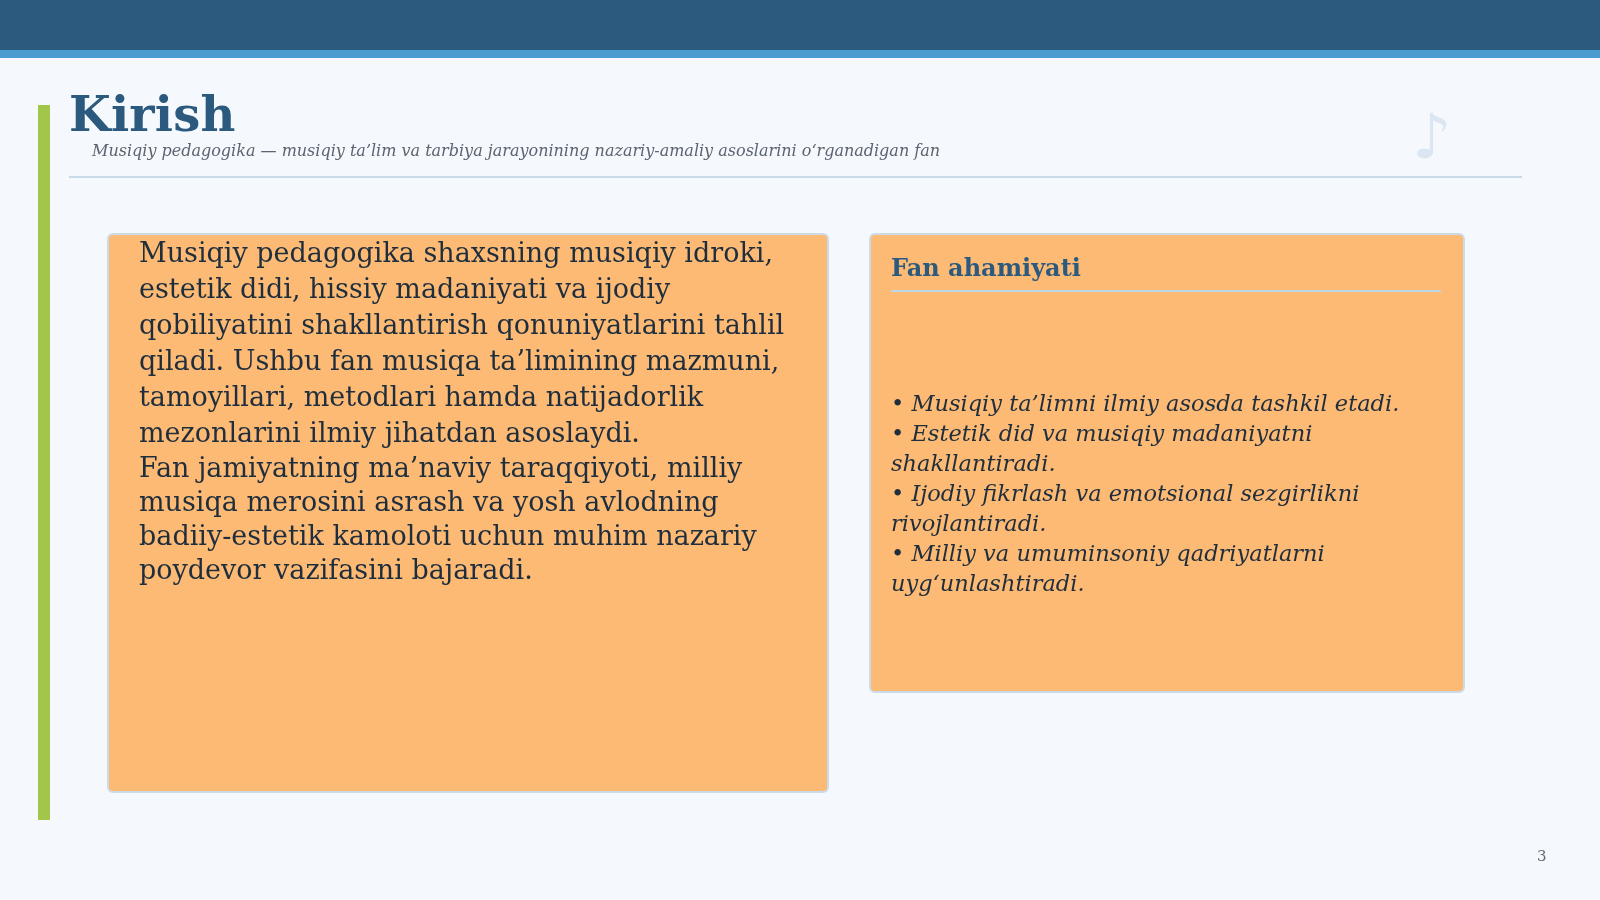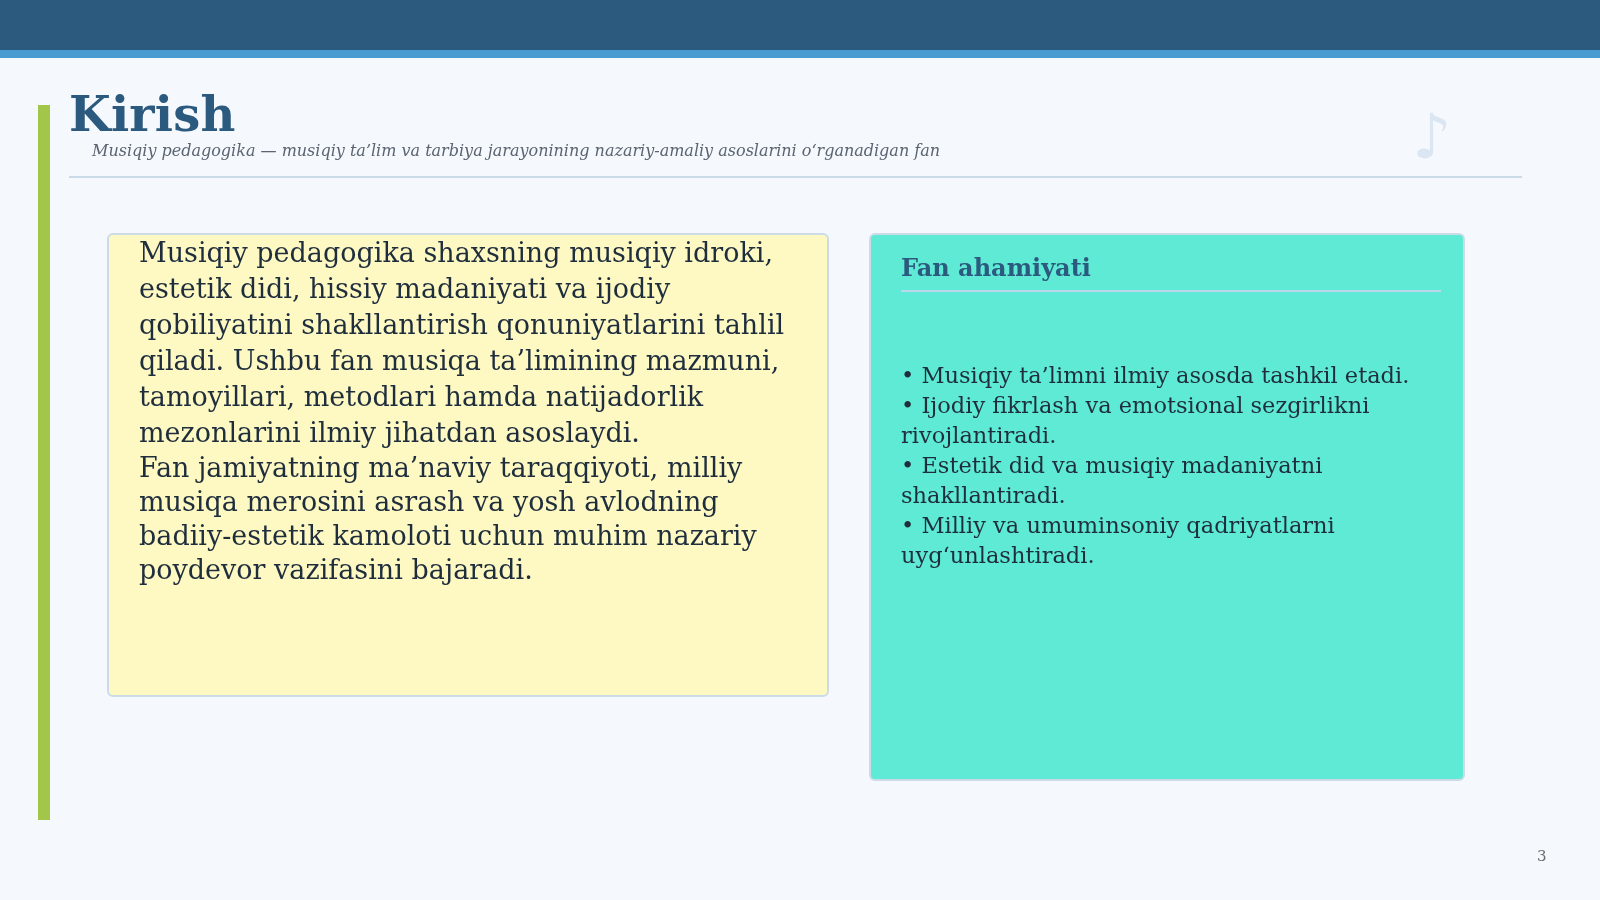--- a/index.html
+++ b/index.html
@@ -33,41 +33,41 @@
     }
     .divider {
       position: absolute; left: 69px; top: 176px; width: 1453px; height: 2px;
       background: #c9dae8;
     }
     .note-icon {
       position: absolute; left: 1412px; top: 106px;
       font-size: 62px; line-height: 62px; color: #dbe6f2;
     }
     .card-left {
-      position: absolute; left: 107px; top: 233px; width: 722px; height: 464px;
-      background: #fef9c3; border: 2px solid #ccdbe8; border-radius: 6px;
+      position: absolute; left: 107px; top: 233px; width: 722px; height: 560px;
+      background: #fdba74; border: 2px solid #ccdbe8; border-radius: 6px;
       padding: 0 30px 0 30px;
     }
     .card-left p {
       font-size: 27px; line-height: 36px; color: #1f2e3d;
     }
     .card-left p.p1 { margin-top: 0px; }
     .card-left p.p2 { margin-top: 0; line-height: 34px; }
     .card-right {
-      position: absolute; left: 869px; top: 233px; width: 596px; height: 548px;
-      background: #5eead4; border: 2px solid #ccdbe8; border-radius: 6px;
-      padding: 18px 22px 0 30px;
+      position: absolute; left: 869px; top: 233px; width: 596px; height: 460px;
+      background: #fdba74; border: 2px solid #ccdbe8; border-radius: 6px;
+      padding: 18px 22px 0 20px;
     }
     .card-right h2 {
       font-family: "DejaVu Serif", serif;
       font-size: 24px; font-weight: bold; color: #2b5a7e;
       padding-bottom: 8px; border-bottom: 2px solid #bcd6ea;
     }
     .bullets {
-      margin-top: 68px; list-style: none;
+      margin-top: 96px; list-style: none; font-style: italic;
     }
     .bullets li {
       font-size: 22.5px; line-height: 30px; color: #1f2e3d;
     }
     .page-num {
       position: absolute; left: 1537px; top: 847px;
       font-size: 15px; color: #666c74;
     }
   </style>
 </head>
@@ -84,19 +84,19 @@
 
 <div class="card-left">
   <p class="p1">Musiqiy pedagogika shaxsning musiqiy idroki, estetik didi, hissiy madaniyati va ijodiy qobiliyatini shakllantirish qonuniyatlarini tahlil qiladi. Ushbu fan musiqa ta’limining mazmuni, tamoyillari, metodlari hamda natijadorlik mezonlarini ilmiy jihatdan asoslaydi.</p>
   <p class="p2">Fan jamiyatning ma’naviy taraqqiyoti, milliy musiqa merosini asrash va yosh avlodning badiiy-estetik kamoloti uchun muhim nazariy poydevor vazifasini bajaradi.</p>
 </div>
 
 <div class="card-right">
   <h2>Fan ahamiyati</h2>
   <ul class="bullets">
     <li>• Musiqiy ta’limni ilmiy asosda tashkil etadi.</li>
+    <li>• Estetik did va musiqiy madaniyatni shakllantiradi.</li>
     <li>• Ijodiy fikrlash va emotsional sezgirlikni rivojlantiradi.</li>
-    <li>• Estetik did va musiqiy madaniyatni shakllantiradi.</li>
     <li>• Milliy va umuminsoniy qadriyatlarni uyg‘unlashtiradi.</li>
   </ul>
 </div>
 
 <div class="page-num">3</div>
 
 </body></html>

